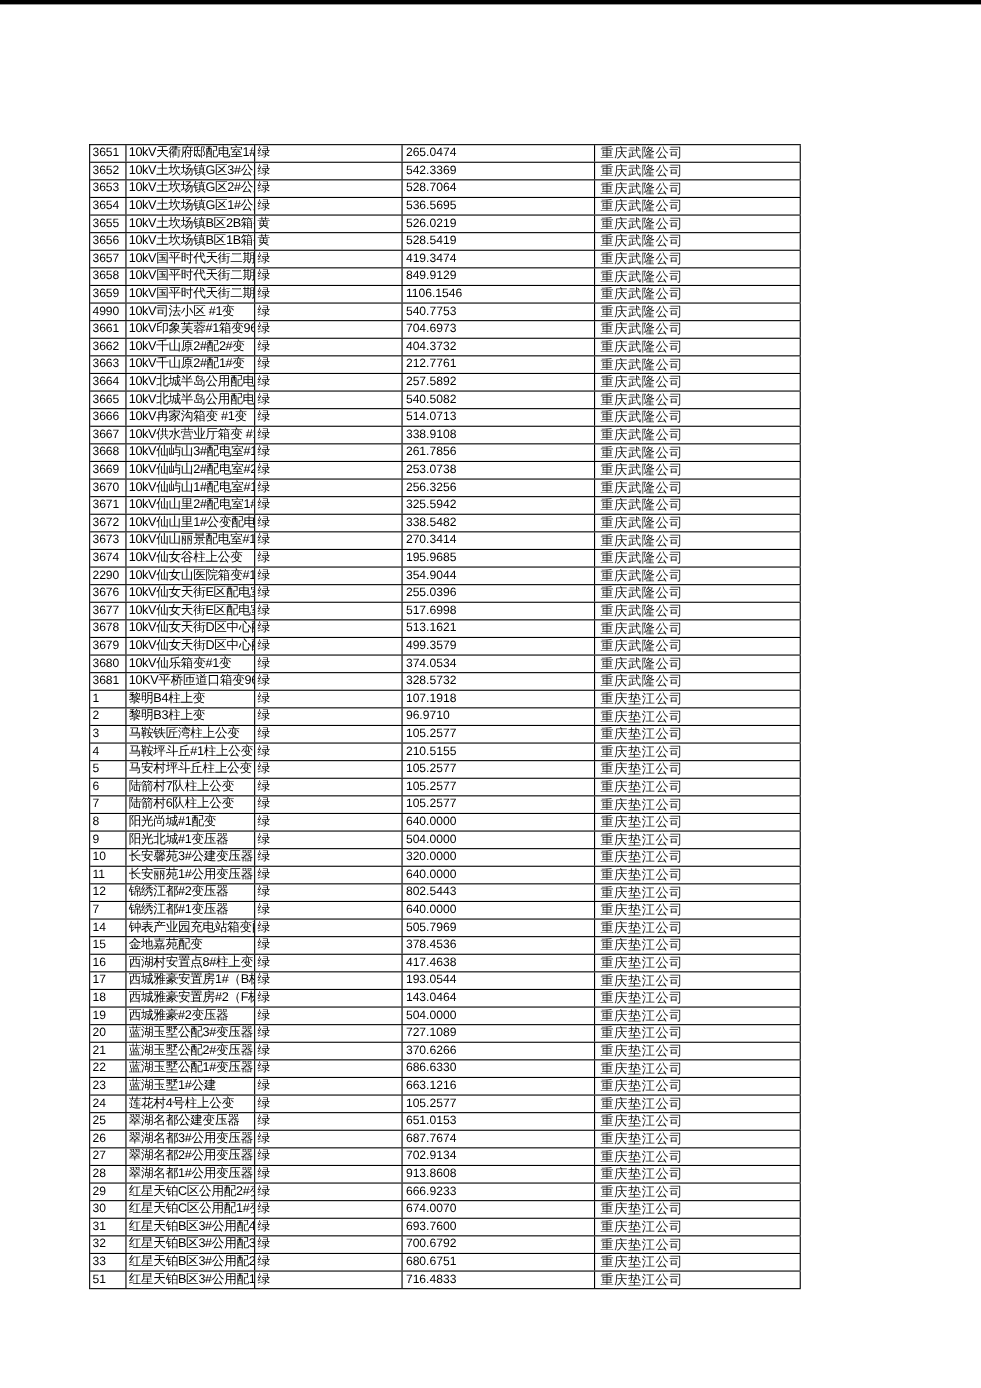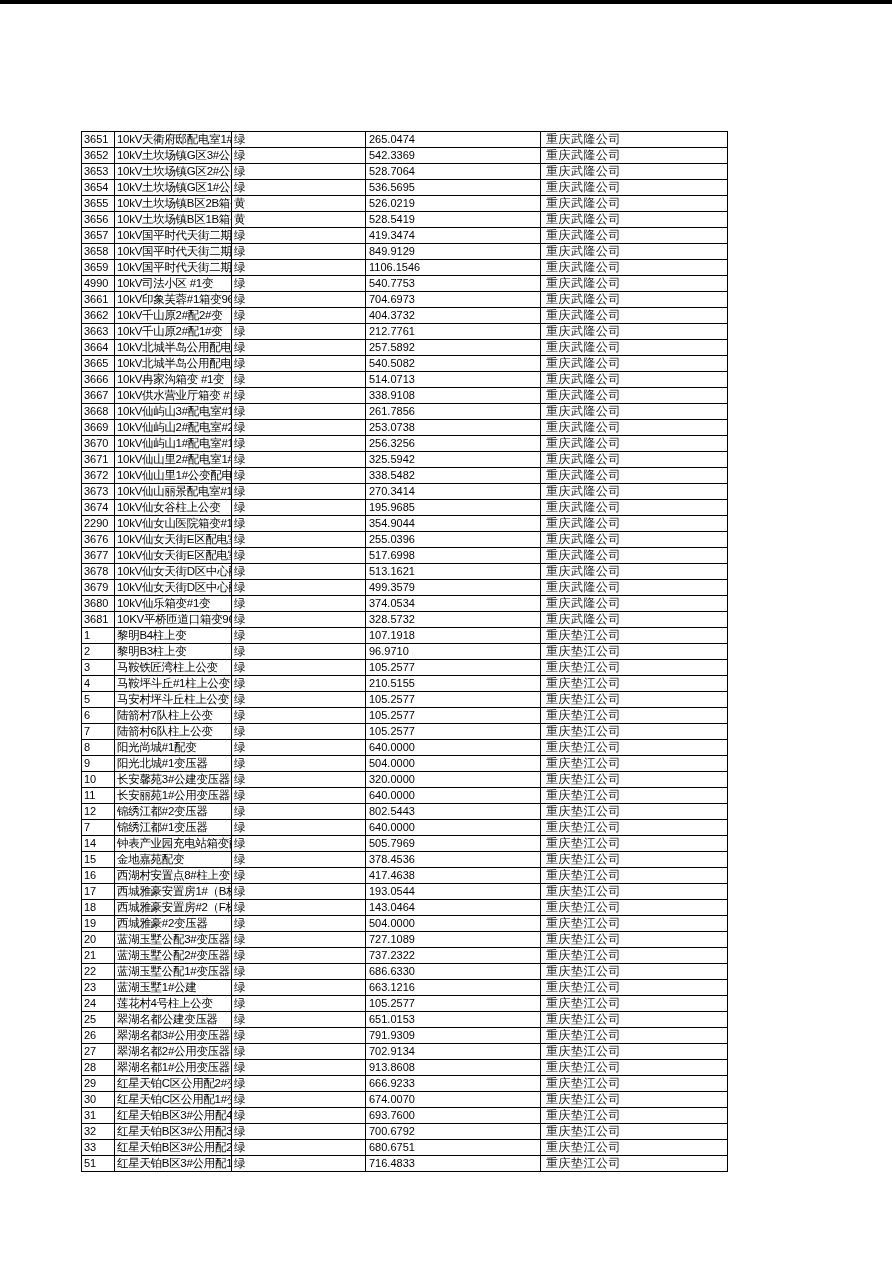--- a/index.html
+++ b/index.html
@@ -399,21 +399,21 @@
       <div class="td c-id">20</div>
       <div class="td c-name">蓝湖玉墅公配3#变压器</div>
       <div class="td c-status">绿</div>
       <div class="td c-value">727.1089</div>
       <div class="td c-company">重庆垫江公司</div>
     </div>
     <div class="tr">
       <div class="td c-id">21</div>
       <div class="td c-name">蓝湖玉墅公配2#变压器</div>
       <div class="td c-status">绿</div>
-      <div class="td c-value">737.2322</div>
+      <div class="td c-value">370.6266</div>
       <div class="td c-company">重庆垫江公司</div>
     </div>
     <div class="tr">
       <div class="td c-id">22</div>
       <div class="td c-name">蓝湖玉墅公配1#变压器</div>
       <div class="td c-status">绿</div>
       <div class="td c-value">686.6330</div>
       <div class="td c-company">重庆垫江公司</div>
     </div>
     <div class="tr">
@@ -434,21 +434,21 @@
       <div class="td c-id">25</div>
       <div class="td c-name">翠湖名都公建变压器</div>
       <div class="td c-status">绿</div>
       <div class="td c-value">651.0153</div>
       <div class="td c-company">重庆垫江公司</div>
     </div>
     <div class="tr">
       <div class="td c-id">26</div>
       <div class="td c-name">翠湖名都3#公用变压器</div>
       <div class="td c-status">绿</div>
-      <div class="td c-value">791.9309</div>
+      <div class="td c-value">687.7674</div>
       <div class="td c-company">重庆垫江公司</div>
     </div>
     <div class="tr">
       <div class="td c-id">27</div>
       <div class="td c-name">翠湖名都2#公用变压器</div>
       <div class="td c-status">绿</div>
       <div class="td c-value">702.9134</div>
       <div class="td c-company">重庆垫江公司</div>
     </div>
     <div class="tr">

